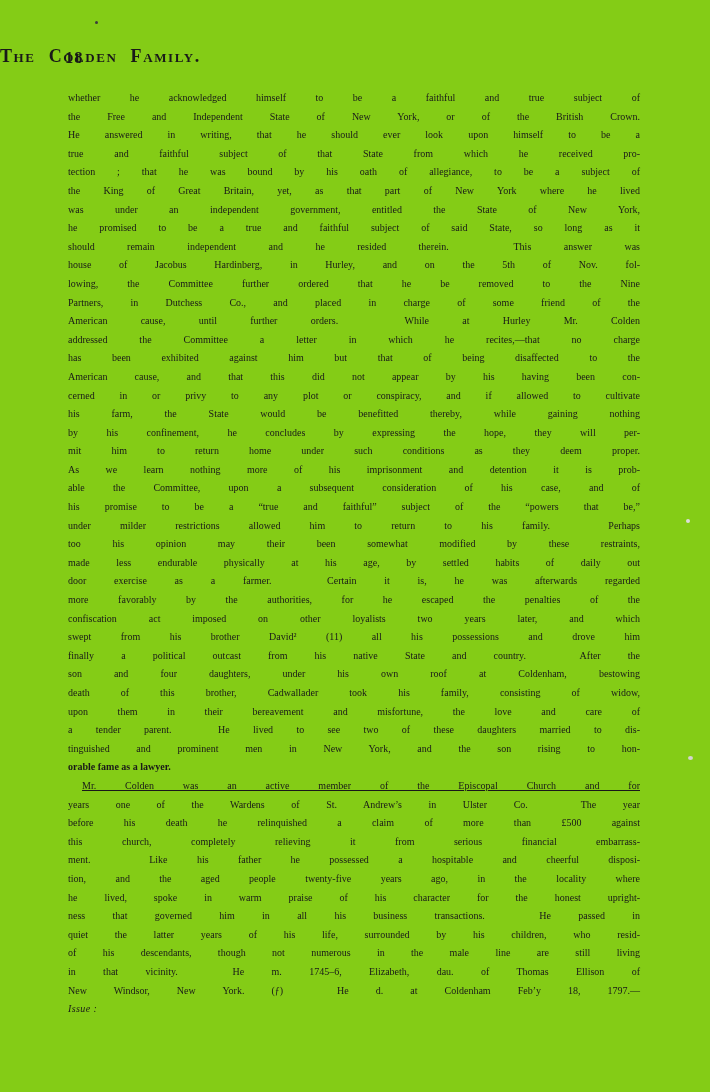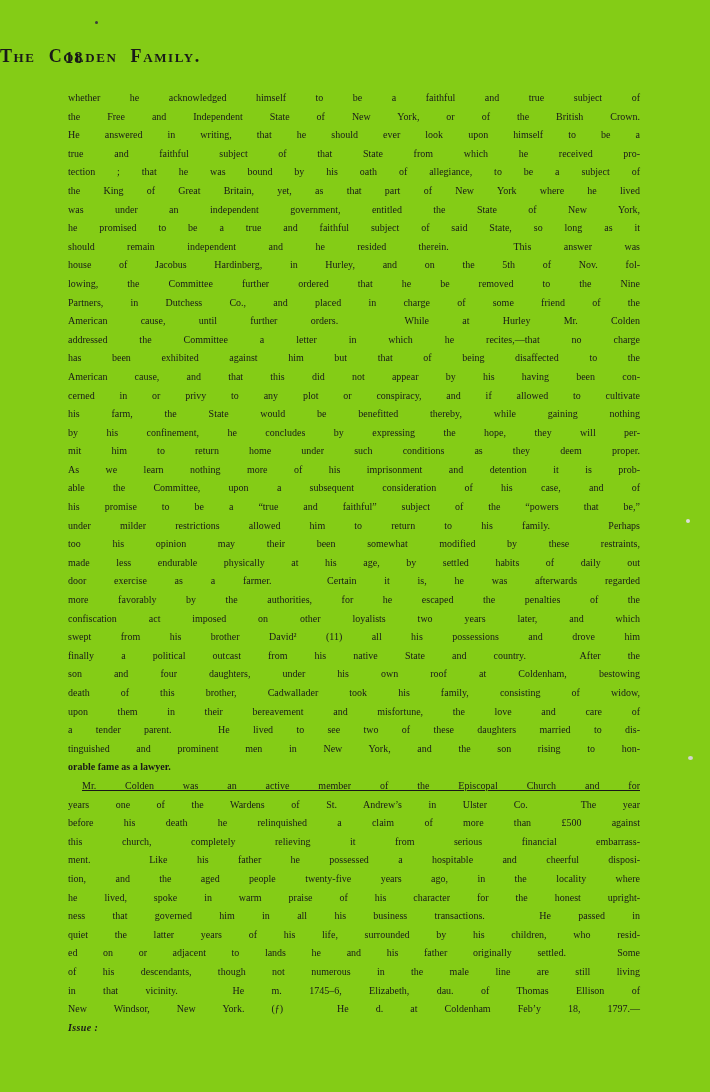--- a/index.html
+++ b/index.html
@@ -44,21 +44,21 @@
     font-size: 10px;
     line-height: 18.6px;
     text-rendering: optimizeLegibility;
   }
   .line {
     text-align: justify;
     text-align-last: justify;
   }
   .line.end { text-align-last: left; font-weight: bold; }
   .line.ind { text-indent: 14px; text-decoration: underline; }
-  .line.it  { font-style: italic; font-weight: 700; letter-spacing: .4px; }
+  .line.it  { font-style: italic; font-weight: 400; letter-spacing: .4px; }
   .speck {
     position: absolute;
     border-radius: 50%;
   }
   .speck-1 { left: 95px; top: 21px; width: 3px; height: 3px; background: #3c3c3c; }
   .speck-2 { left: 686px; top: 519px; width: 4px; height: 4px; background: #dddddb; }
   .speck-3 { left: 688px; top: 756px; width: 5px; height: 4px; background: #d4d4d1; }
 </style>
 </head>
 <body>
@@ -113,19 +113,18 @@
       <div class="line end">orable fame as a lawyer.</div>
       <div class="line ind">Mr. Colden was an active member of the Episcopal Church and for</div>
       <div class="line">years one of the Wardens of St. Andrew’s in Ulster Co.&nbsp; The year</div>
       <div class="line">before his death he relinquished a claim of more than £500 against</div>
       <div class="line">this church, completely relieving it from serious financial embarrass-</div>
       <div class="line">ment.&nbsp; Like his father he possessed a hospitable and cheerful disposi-</div>
       <div class="line">tion, and the aged people twenty-five years ago, in the locality where</div>
       <div class="line">he lived, spoke in warm praise of his character for the honest upright-</div>
       <div class="line">ness that governed him in all his business transactions.&nbsp; He passed in</div>
       <div class="line">quiet the latter years of his life, surrounded by his children, who resid-</div>
-      <div class="line">ed on or adjacent to lands he and his father originally settled.&nbsp; Some</div>
       <div class="line">of his descendants, though not numerous in the male line are still living</div>
       <div class="line">in that vicinity.&nbsp; He m. 1745–6, Elizabeth, dau. of Thomas Ellison of</div>
       <div class="line">New Windsor, New York. (ƒ)&nbsp; He d. at Coldenham Feb’y 18, 1797.—</div>
       <div class="line end it">Issue :</div>
     </div>
 </div>
 
 </body></html>

